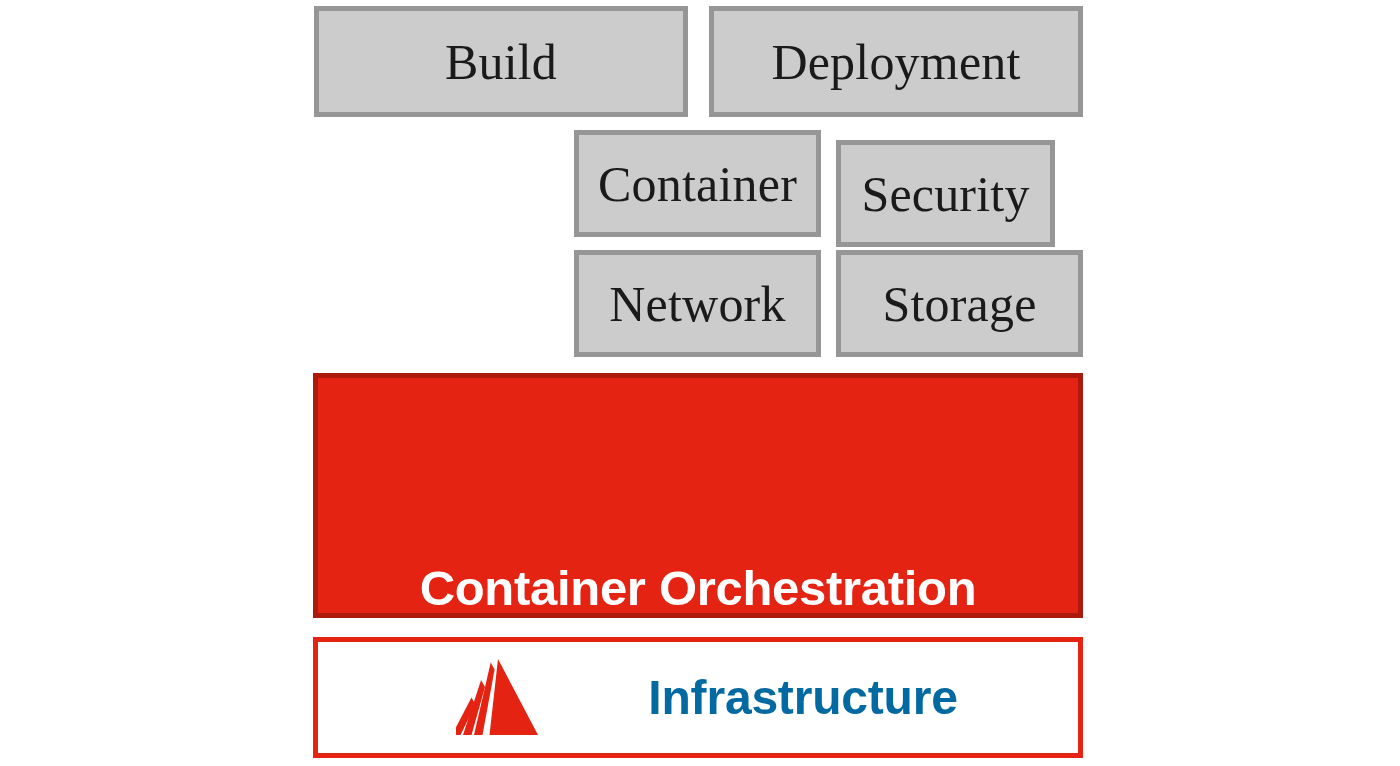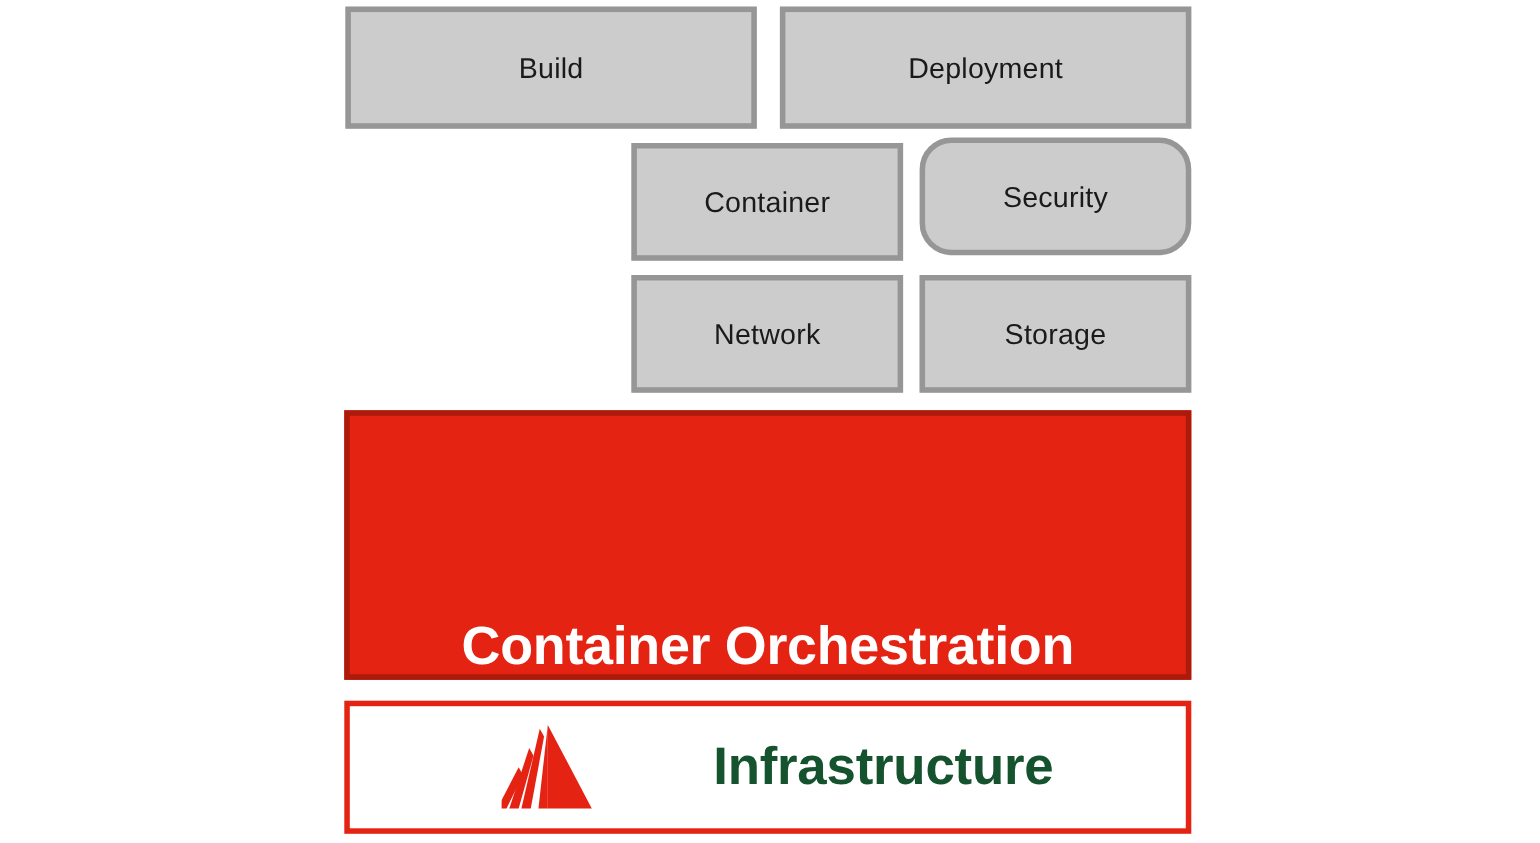--- a/index.html
+++ b/index.html
@@ -25,37 +25,37 @@
   .tile {
     position: absolute;
     box-sizing: border-box;
     background: #cccccc;
     border: 5px solid #969696;
     display: flex;
     align-items: center;
     justify-content: center;
   }
   .tile .tile-label {
-    font-family: Liberation Sans, sans-serif;
+    font-family: Liberation Serif, serif;
     font-weight: 400;
-    font-size: 26px;
+    font-size: 50px;
     line-height: 1;
     color: #1a1a1a;
     letter-spacing: 0.2px;
     white-space: nowrap;
   }
 
   
   #tile-build      { left: 314px; top: 6px;   width: 374px; height: 111px; }
   #tile-deployment { left: 709px; top: 6px;   width: 374px; height: 111px; }
 
   
   #tile-logs       { left: 314px; top: 130px; width: 247px; height: 107px; }
   #tile-monitoring { left: 574px; top: 130px; width: 247px; height: 107px; }
-  #tile-security   { left: 836px; top: 125px; width: 247px; height: 107px; border-radius: 29px; }
+  #tile-security   { left: 836px; top: 140px; width: 219px; height: 107px; }
 
   
   #tile-registry   { left: 314px; top: 250px; width: 247px; height: 107px; }
   #tile-network    { left: 574px; top: 250px; width: 247px; height: 107px; }
   #tile-storage    { left: 836px; top: 250px; width: 247px; height: 107px; }
 
   
   #band-orchestration {
     position: absolute;
     box-sizing: border-box;
@@ -106,21 +106,21 @@
     flex: 0 0 auto;
     width: 84px;
     height: 82px;
     display: block;
   }
   #band-infrastructure .infra-label {
     font-family: "Liberation Sans", sans-serif;
     font-weight: 700;
     font-size: 48px;
     line-height: 1;
-    color: #14532d;
+    color: #0369a1;
     letter-spacing: -0.2px;
     white-space: nowrap;
   }
 </style>
 </head>
 <body>
 
 <div id="stack">
 
   <div class="tile" id="tile-build">

